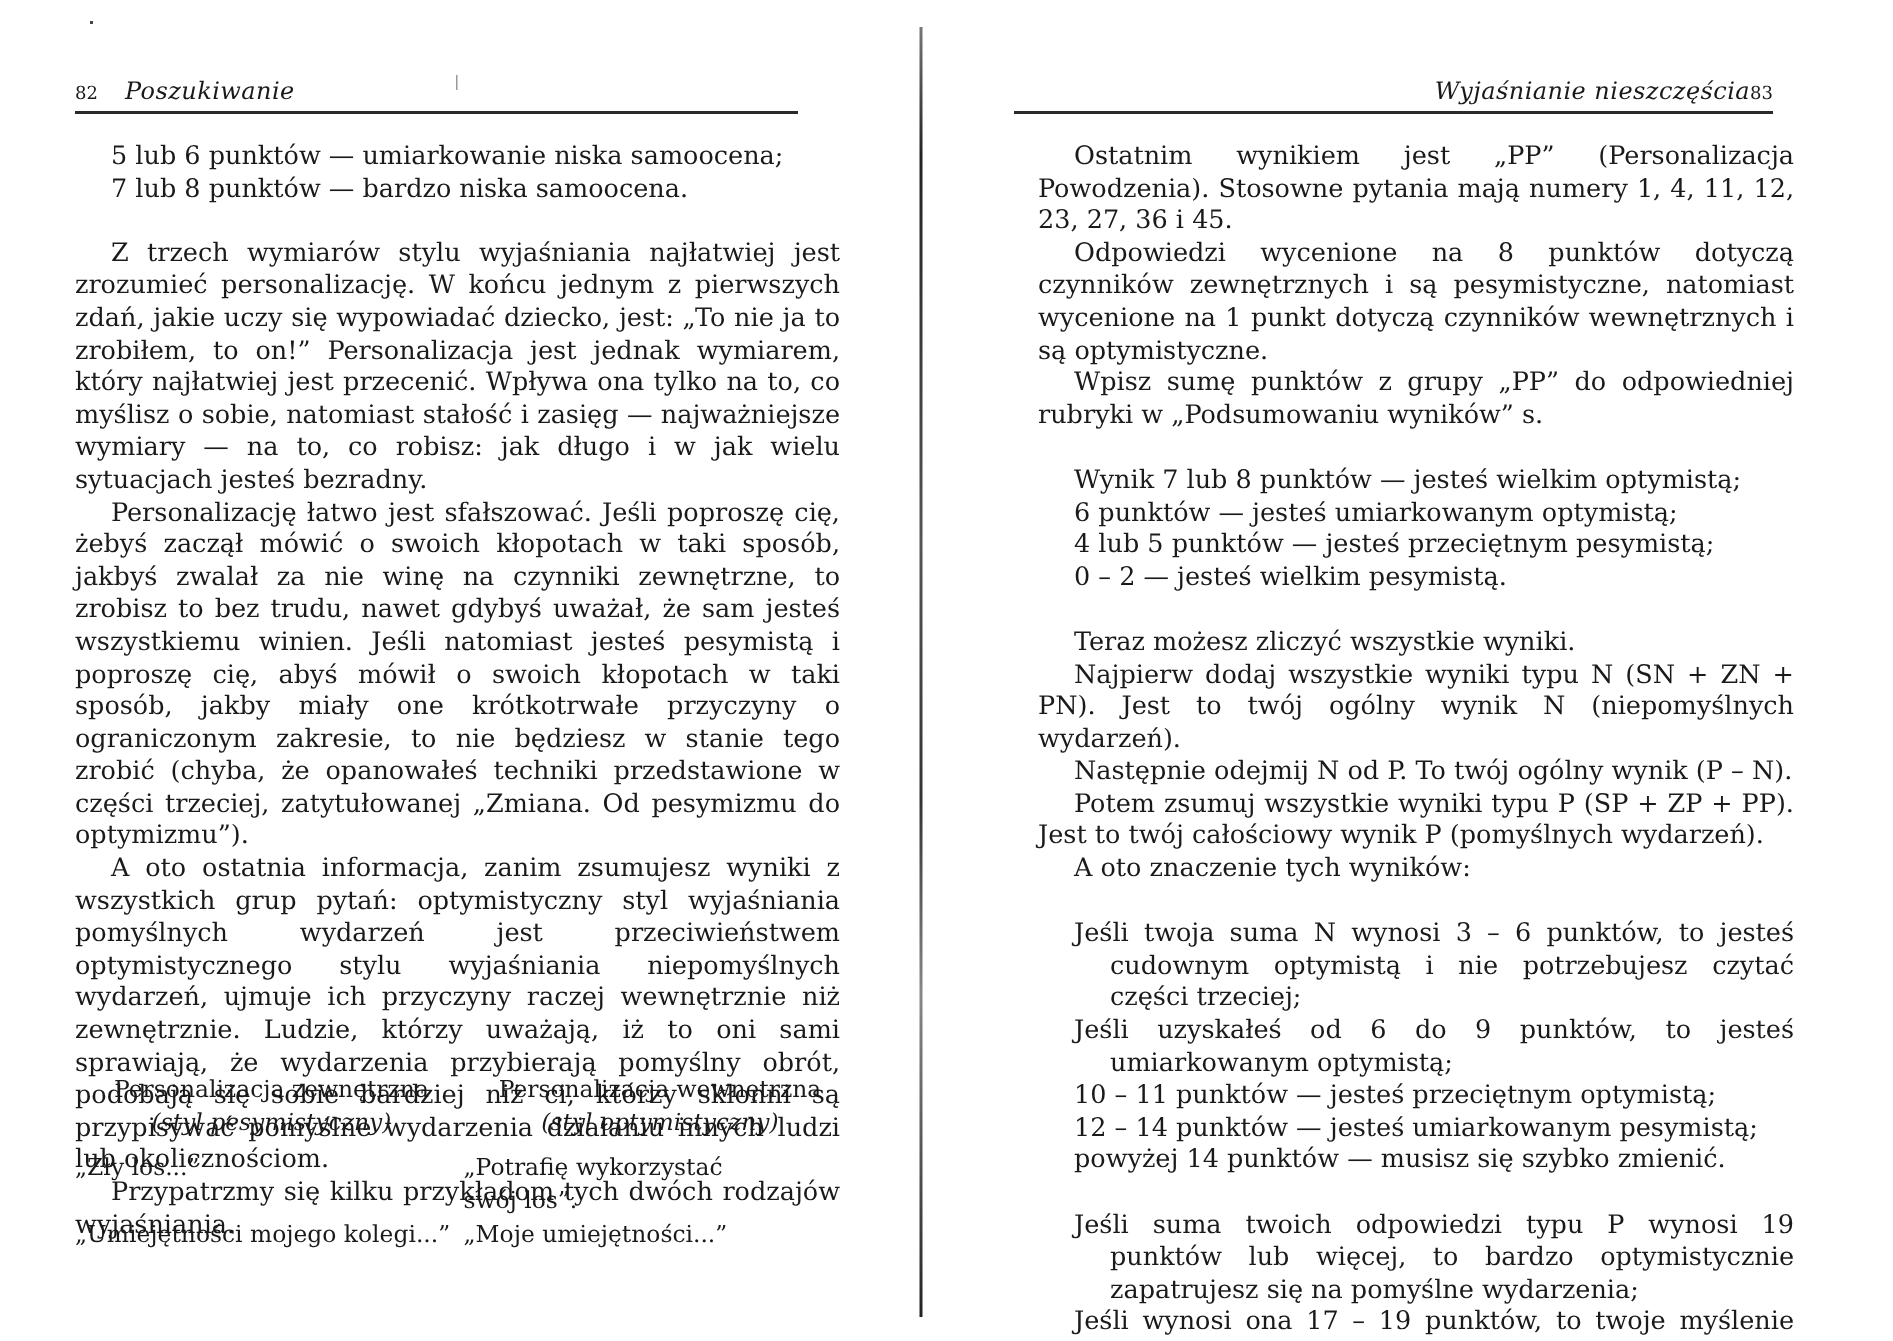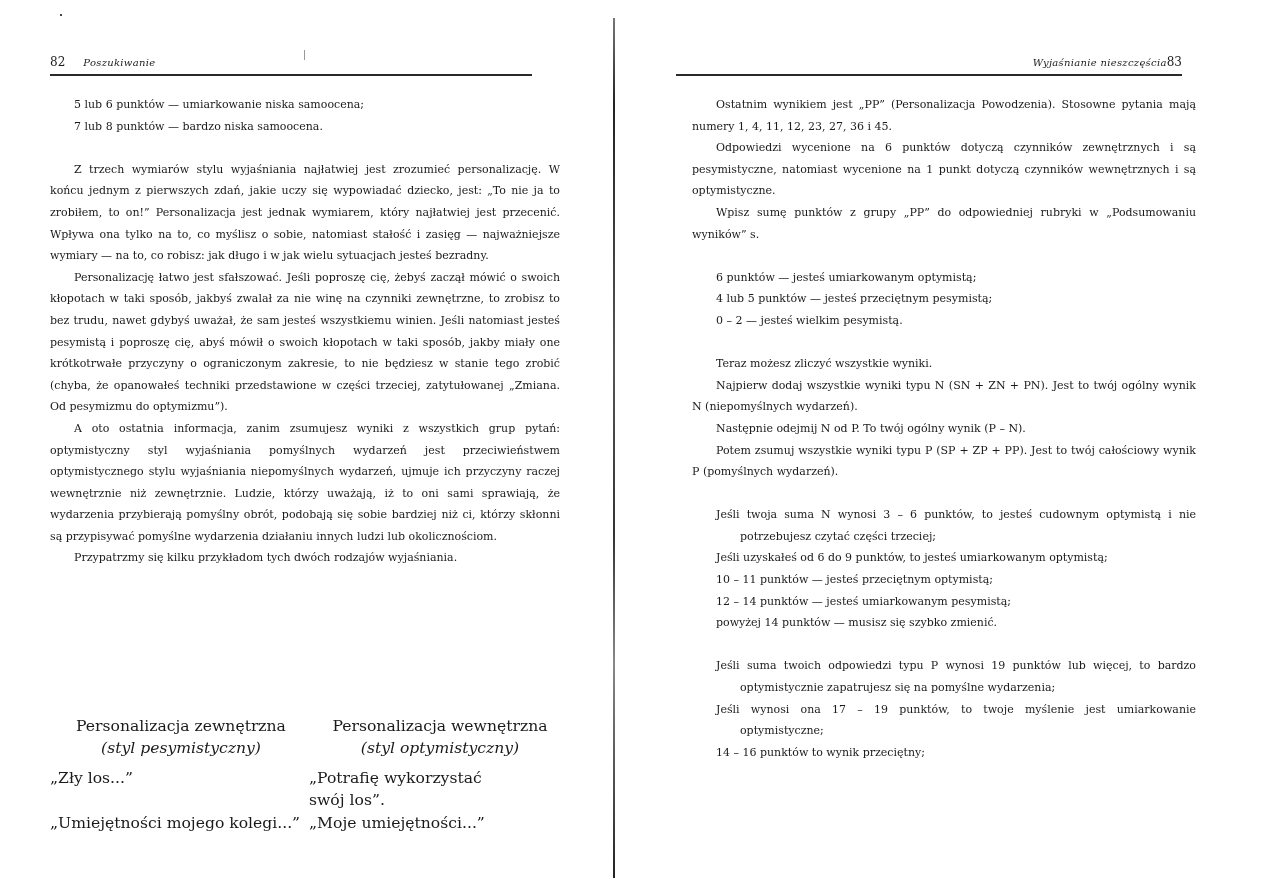--- a/index.html
+++ b/index.html
@@ -16,33 +16,33 @@
       position: absolute; left: 613px; top: 18px; width: 2px; height: 860px;
       background: linear-gradient(to bottom, #777 0%, #222 10%, #555 40%, #333 60%, #888 75%, #222 100%);
     }
     .speck { position: absolute; width: 2px; height: 2px; background: #444; }
 
     .running-head {
       position: absolute; top: 50px; height: 22px;
       font-size: 15px; line-height: 22px; color: #1a1a1a;
     }
     .running-head .folio { font-size: 12px; }
-    .running-head .title { font-style: italic; font-size: 10px; letter-spacing: 0.3px; }
+    .running-head .title { font-style: italic; font-size: 16px; letter-spacing: 0.3px; }
     .rh-left { left: 50px; }
     .rh-left .title { margin-left: 18px; }
     .rh-right { right: 80px; text-align: right; }
     .rh-right .title { }
 
     .rule { position: absolute; top: 74px; height: 1.5px; background: #2a2a2a; }
     .rule-left { left: 50px; width: 482px; }
     .rule-right { left: 60px; width: 506px; }
 
     .text-block {
       position: absolute;
-      font-size: 11px; line-height: 21.6px;
+      font-size: 17px; line-height: 21.6px;
       text-align: justify;
     }
     .text-block p { margin: 0; }
     .text-block p.indent { text-indent: 24px; }
     .text-block p.gap { margin-top: 21.6px; }
 
     .left-body { left: 50px; top: 94px; width: 510px; }
     .right-body { left: 76px; top: 94px; width: 504px; }
 
     .plain-list { margin: 0; padding: 0; list-style: none; }
@@ -107,33 +107,35 @@
 <div class="speck" style="left:304px;top:50px;width:1px;height:10px;background:#999"></div>
 
 <div class="page page-right">
   <div class="running-head rh-right">
     <span class="title">Wyjaśnianie nieszczęścia</span><span class="folio">83</span>
   </div>
   <div class="rule rule-right"></div>
 
   <div class="text-block right-body">
     <p class="indent">Ostatnim wynikiem jest „PP” (Personalizacja Powodzenia). Stosowne pytania mają numery 1, 4, 11, 12, 23, 27, 36 i 45.</p>
-    <p class="indent">Odpowiedzi wycenione na 6 punktów dotyczą czynników zewnętrznych i są pesymistyczne, natomiast wycenione na 1 punkt dotyczą czynników wewnętrznych i są optymistyczne.</p>
+    <p class="indent">Odpowiedzi wycenione na 8 punktów dotyczą czynników zewnętrznych i są pesymistyczne, natomiast wycenione na 1 punkt dotyczą czynników wewnętrznych i są optymistyczne.</p>
     <p class="indent">Wpisz sumę punktów z grupy „PP” do odpowiedniej rubryki w „Podsumowaniu wyników” s.</p>
 
     <ul class="plain-list right-scale">
+      <li>Wynik 7 lub 8 punktów — jesteś wielkim optymistą;</li>
       <li>6 punktów — jesteś umiarkowanym optymistą;</li>
       <li>4 lub 5 punktów — jesteś przeciętnym pesymistą;</li>
       <li>0 – 2 — jesteś wielkim pesymistą.</li>
     </ul>
 
     <p class="indent gap">Teraz możesz zliczyć wszystkie wyniki.</p>
     <p class="indent">Najpierw dodaj wszystkie wyniki typu N (SN + ZN + PN). Jest to twój ogólny wynik N (niepomyślnych wydarzeń).</p>
     <p class="indent">Następnie odejmij N od P. To twój ogólny wynik (P – N).</p>
     <p class="indent">Potem zsumuj wszystkie wyniki typu P (SP + ZP + PP). Jest to twój całościowy wynik P (pomyślnych wydarzeń).</p>
+    <p class="indent">A oto znaczenie tych wyników:</p>
 
     <ul class="hang-list" style="margin-top:21.6px">
       <li>Jeśli twoja suma N wynosi 3 – 6 punktów, to jesteś cudownym optymistą i nie potrzebujesz czytać części trzeciej;</li>
       <li>Jeśli uzyskałeś od 6 do 9 punktów, to jesteś umiarkowanym optymistą;</li>
       <li>10 – 11 punktów — jesteś przeciętnym optymistą;</li>
       <li>12 – 14 punktów — jesteś umiarkowanym pesymistą;</li>
       <li>powyżej 14 punktów — musisz się szybko zmienić.</li>
     </ul>
 
     <ul class="hang-list" style="margin-top:21.6px">

